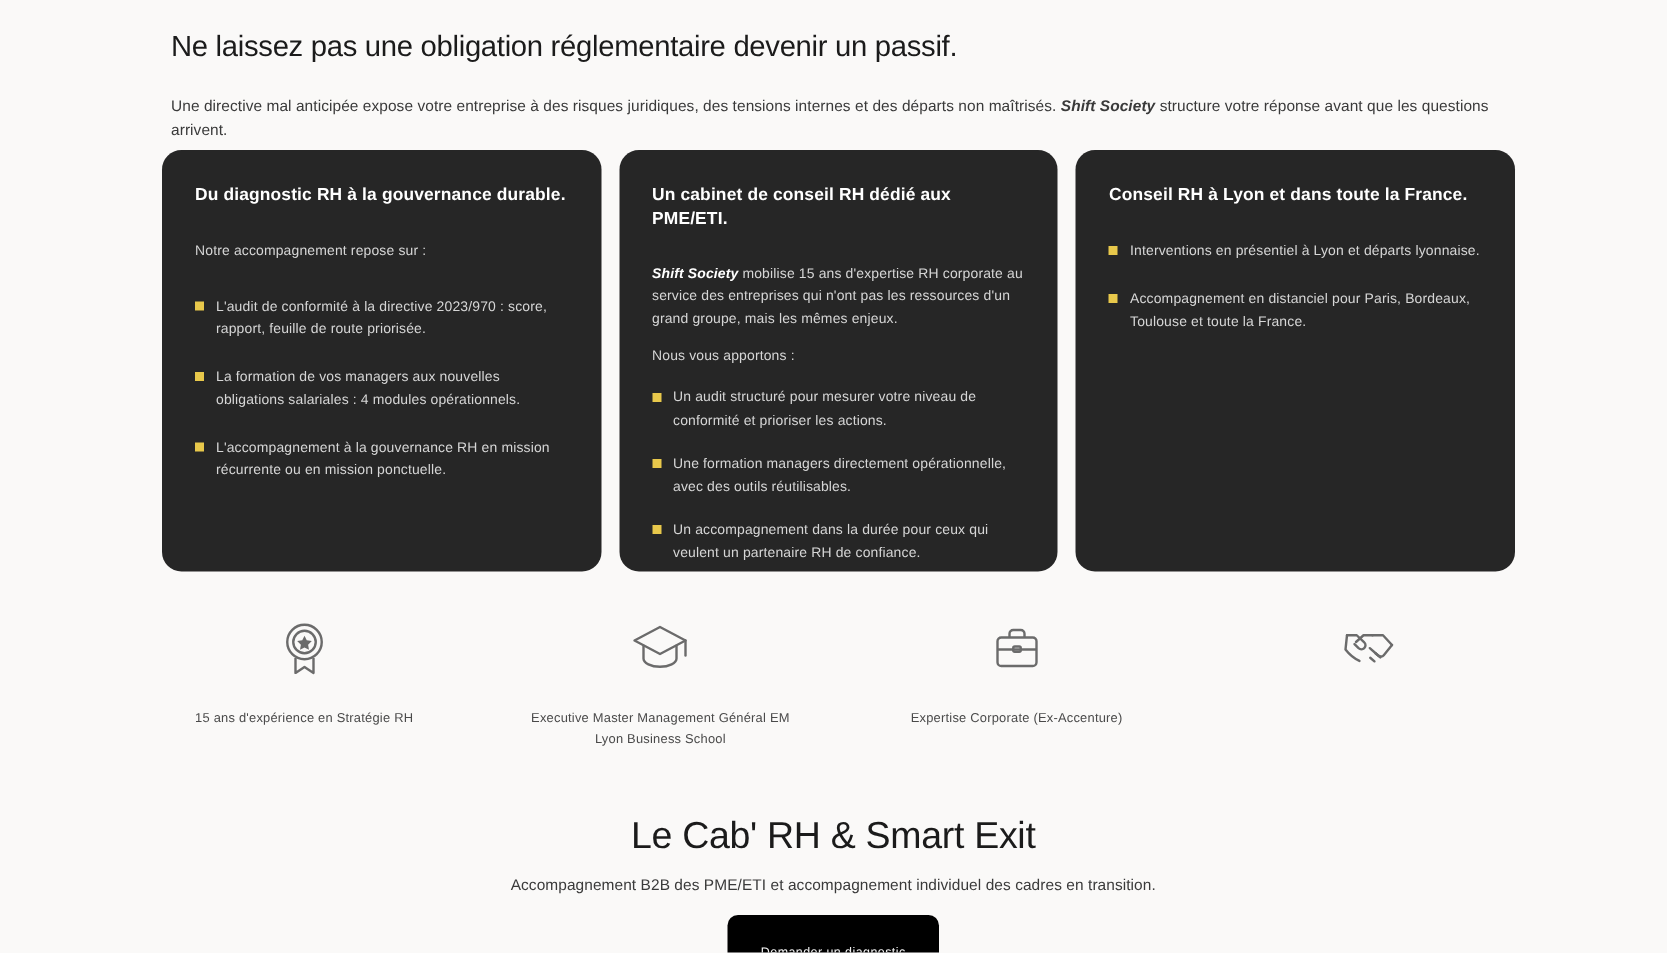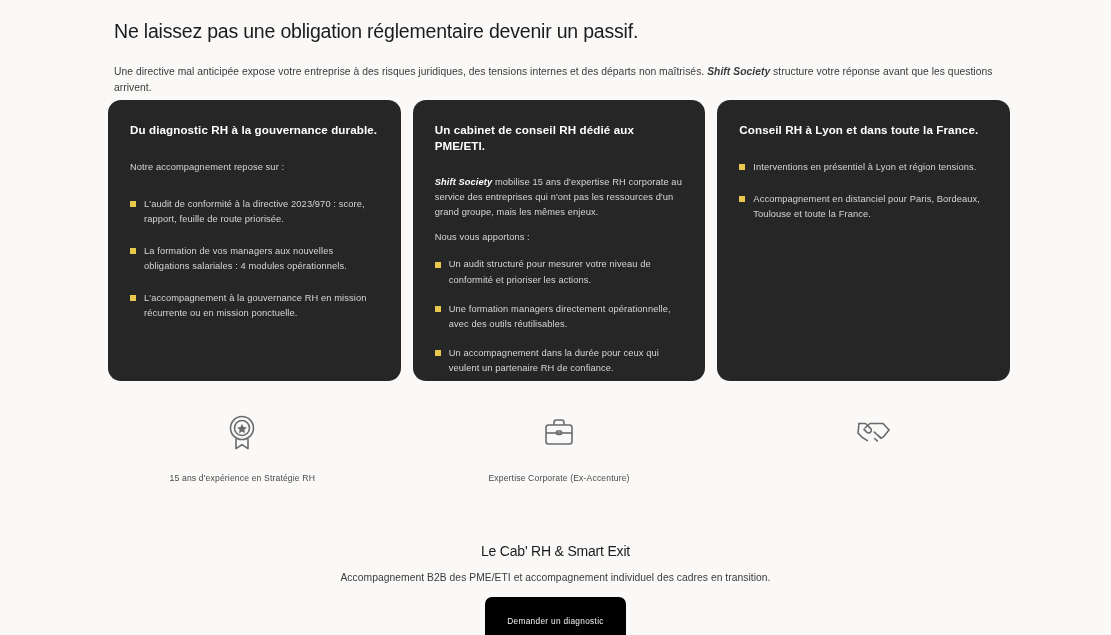--- a/index.html
+++ b/index.html
@@ -141,21 +141,21 @@
   .footer {
     position: absolute;
     left: 0;
     top: 543px;
     width: 1111px;
     display: flex;
     flex-direction: column;
     align-items: center;
   }
   .foot-title {
-    font-size: 14px;
+    font-size: 25px;
     font-weight: 400;
     color: #1b1b1b;
     letter-spacing: -0.2px;
   }
   .foot-sub {
     margin-top: 13px;
     font-size: 10.3px;
     color: #3a3a3a;
     letter-spacing: 0.05px;
   }
@@ -205,41 +205,51 @@
       <ul class="bullets compact">
         <li><span class="sq"></span><span>Un audit structuré pour mesurer votre niveau de conformité et prioriser les actions.</span></li>
         <li><span class="sq"></span><span>Une formation managers directement opérationnelle, avec des outils réutilisables.</span></li>
         <li><span class="sq"></span><span>Un accompagnement dans la durée pour ceux qui veulent un partenaire RH de confiance.</span></li>
       </ul>
     </div>
 
     <div class="card">
       <div class="card-title">Conseil RH à Lyon et dans toute la France.</div>
       <ul class="bullets">
-        <li><span class="sq"></span><span>Interventions en présentiel à Lyon et région tensions.</span></li>
+        <li><span class="sq"></span><span>Interventions en présentiel à Lyon et départs lyonnaise.</span></li>
         <li><span class="sq"></span><span>Accompagnement en distanciel pour Paris, Bordeaux, Toulouse et toute la France.</span></li>
       </ul>
     </div>
 
   </div>
 
   <div class="features">
 
     <div class="feature">
       <span class="ico">
         <svg width="34" height="36" viewBox="0 0 34 36" fill="none" stroke="#6b6b6b" stroke-width="1.6">
           <circle cx="17" cy="14" r="11.5"></circle>
           <circle cx="17" cy="14" r="7.5"></circle>
           <path d="M17 9.8l1.5 3.1 3.4.5-2.5 2.4.6 3.4-3-1.6-3 1.6.6-3.4-2.5-2.4 3.4-.5z" fill="#6b6b6b" stroke="none"></path>
           <path d="M11 24.6v10l6-4 6 4v-10" stroke-linejoin="round"></path>
         </svg>
       </span>
       <span class="cap">15 ans d'expérience en Stratégie RH</span>
     </div>
 
+    <div class="feature">
+      <span class="ico">
+        <svg width="40" height="34" viewBox="0 0 40 34" fill="none" stroke="#6b6b6b" stroke-width="1.6" stroke-linejoin="round" stroke-linecap="round">
+          <path d="M20 3L37 12l-17 9L3 12z"></path>
+          <path d="M9 15.5V24c0 3 5 5.5 11 5.5S31 27 31 24v-8.5"></path>
+          <path d="M37 12v10"></path>
+        </svg>
+      </span>
+      <span class="cap">Executive Master Management Général EM Lyon Business School</span>
+    </div>
 
     <div class="feature">
       <span class="ico">
         <svg width="32" height="32" viewBox="0 0 32 32" fill="none" stroke="#6b6b6b" stroke-width="1.6" stroke-linejoin="round">
           <rect x="3" y="9" width="26" height="19" rx="2.5"></rect>
           <path d="M11 9V6.5C11 5.1 12.1 4 13.5 4h5C19.9 4 21 5.1 21 6.5V9"></path>
           <path d="M3 17h26"></path>
           <rect x="13.5" y="15" width="5" height="3.5" rx="1"></rect>
         </svg>
       </span>

